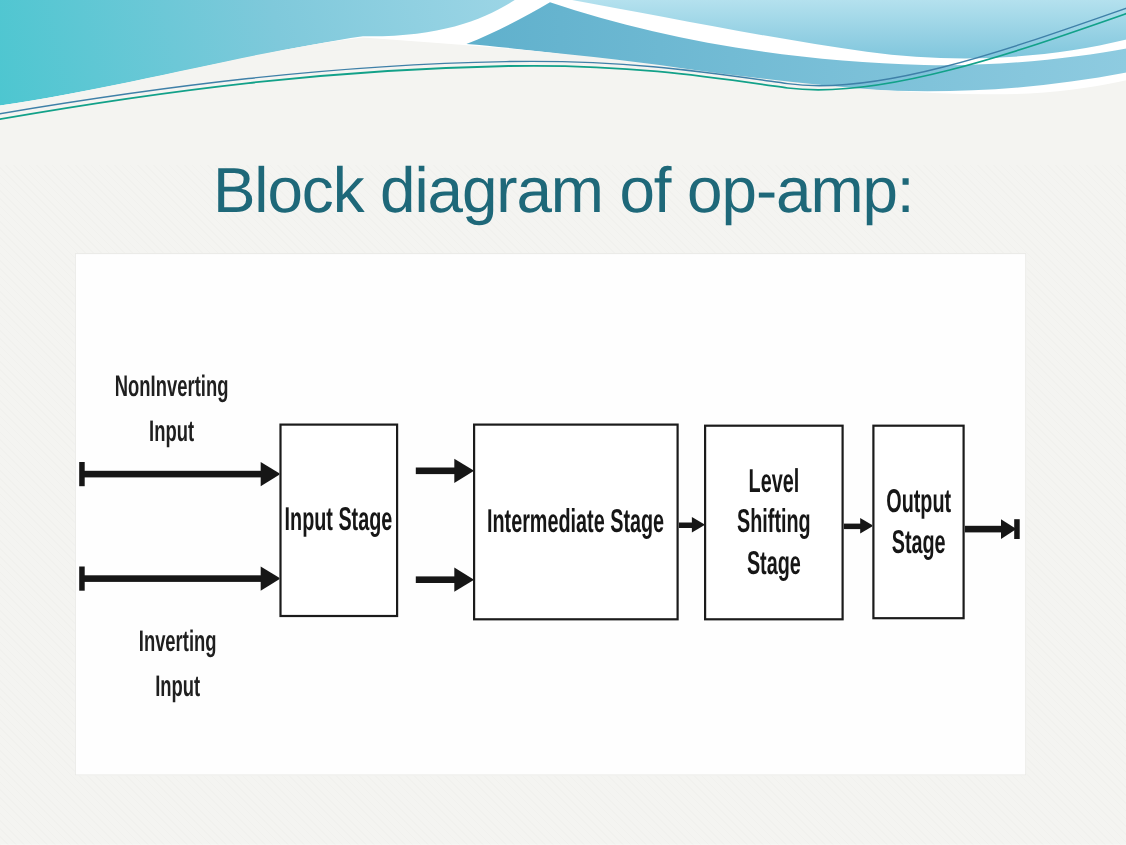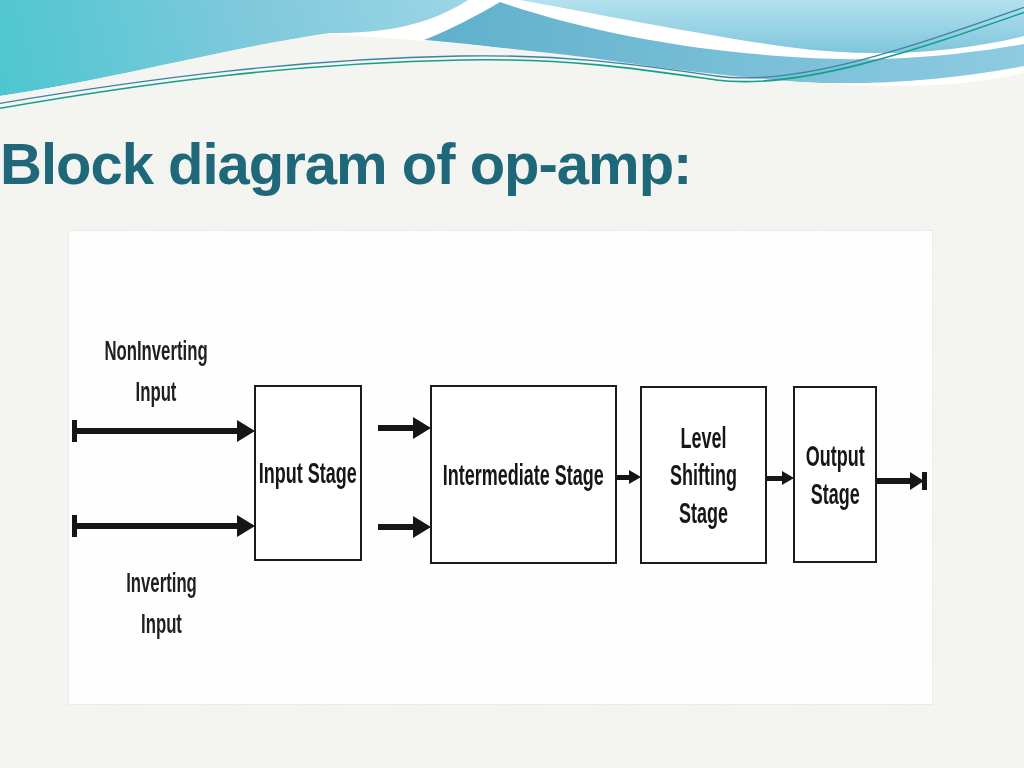--- a/index.html
+++ b/index.html
@@ -7,23 +7,23 @@
     width:1024px;height:768px;
     background:#f4f4f1;
     font-family:"Liberation Sans",sans-serif;
     position:relative;overflow:hidden;
   }
   .slide{position:absolute;inset:0;
     background-image:repeating-linear-gradient(45deg, rgba(120,120,110,0.025) 0 1px, transparent 1px 5px);
   }
   svg.wave{position:absolute;top:0;left:0;pointer-events:none;}
   h1.title{
-    position:absolute;top:130px;left:0;right:0;margin:0;
-    text-align:left;
-    font-size:58px;font-weight:700;letter-spacing:-1px;
+    position:absolute;top:140px;left:0;right:0;margin:0;
+    text-align:center;
+    font-size:58px;font-weight:400;letter-spacing:-1px;
     color:#1e6879;
     font-family:"Liberation Sans",sans-serif;
   }
   .panel{
     position:absolute;left:68px;top:230px;width:865px;height:475px;
     background:#fefefe;border:1px solid #ebebe8;box-sizing:border-box;
   }
   svg.arrows{position:absolute;left:0;top:0;z-index:1;}
   .arrow-shape{fill:#161616;}
   .block{

